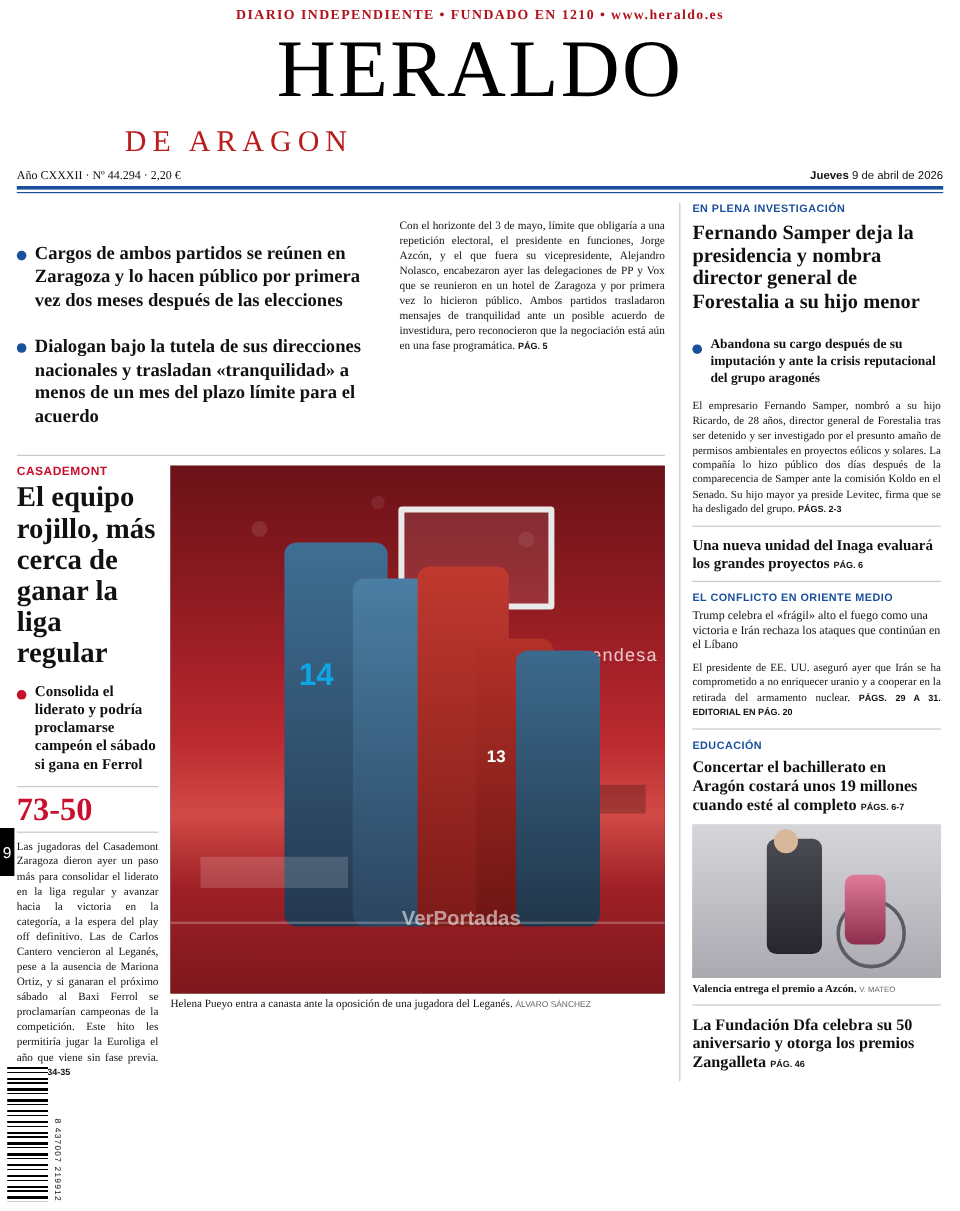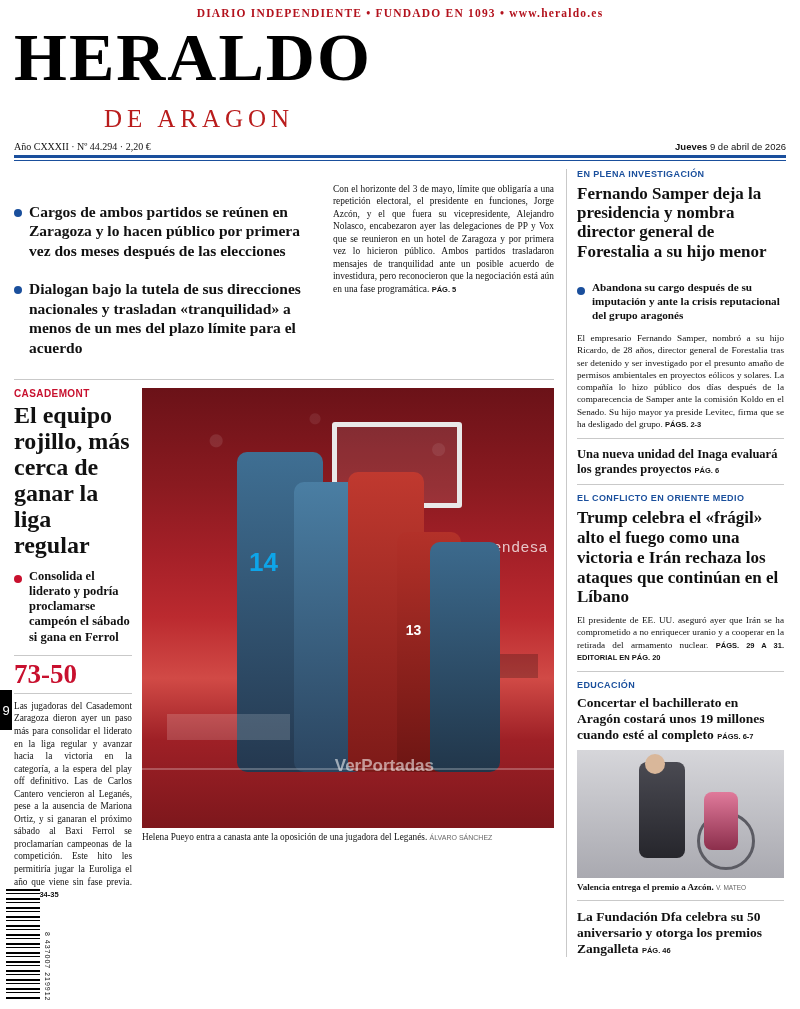--- a/index.html
+++ b/index.html
@@ -18,22 +18,23 @@
   .topline {
     text-align:center;
     font-family:"Liberation Serif", serif;
     font-weight:bold;
     font-size:11.5px;
     letter-spacing:1.2px;
     color:#b3121d;
     padding-top:7px;
   }
   .masthead-title {
-    font-family:"Liberation Serif", serif;
-    font-weight:bold;
+    text-align:center;
+    font-family:"Liberation Serif", serif;
+    font-weight:normal;
     font-size:68px;
     letter-spacing:2px;
     line-height:0.95;
     margin-top:6px;
     color:#000;
   }
   .masthead-sub {
     text-align:left;
     font-family:"Liberation Serif", serif;
     font-size:25px;
@@ -195,21 +196,21 @@
     font-family:"Liberation Serif", serif;
     font-size:9.2px; line-height:1.33; text-align:justify; margin-top:7px;
   }
   .r-rule { border-top:1px solid #c9c9c9; margin:8px 0; }
   .r-mid {
     font-family:"Liberation Serif", serif;
     font-weight:bold; font-size:12.5px; line-height:1.18;
   }
   .r-head2 {
     font-family:"Liberation Serif", serif;
-    font-weight:bold; font-size:17px; line-height:1.16;
+    font-weight:normal; font-size:10px; line-height:1.16;
   }
   .r-head3 {
     font-family:"Liberation Serif", serif;
     font-weight:bold; font-size:13.5px; line-height:1.17;
   }
   .rphoto {
     width:100%; height:128px; margin-top:8px; position:relative; overflow:hidden;
     background:linear-gradient(180deg,#cfcfd4 0%, #b9b9c0 40%, #8f8f97 100%);
   }
   .rphoto .wall{position:absolute;inset:0;background:linear-gradient(180deg,#d6d6da,#a9a9b0);}
@@ -239,21 +240,21 @@
   .watermark{
     position:absolute; right:120px; bottom:52px; color:rgba(255,255,255,.55);
     font-family:"Liberation Sans",sans-serif; font-size:17px; font-weight:bold;text-align:center;
   }
 </style>
 </head>
 <body>
 
 <div class="page">
 
-  <div class="topline">DIARIO INDEPENDIENTE • FUNDADO EN 1093 • www.heraldo.es</div>
+  <div class="topline">DIARIO INDEPENDIENTE • FUNDADO EN 1210 • www.heraldo.es</div>
   <div class="masthead-title">HERALDO</div>
   <div class="masthead-sub">DE ARAGON</div>
 
   <div class="masthead-meta">
     <div class="left">Año CXXXII · Nº 44.294 · 2,20 €</div>
     <div class="right">
       <b>Jueves</b>
       <span>9 de abril de 2026</span>
     </div>
   </div>

